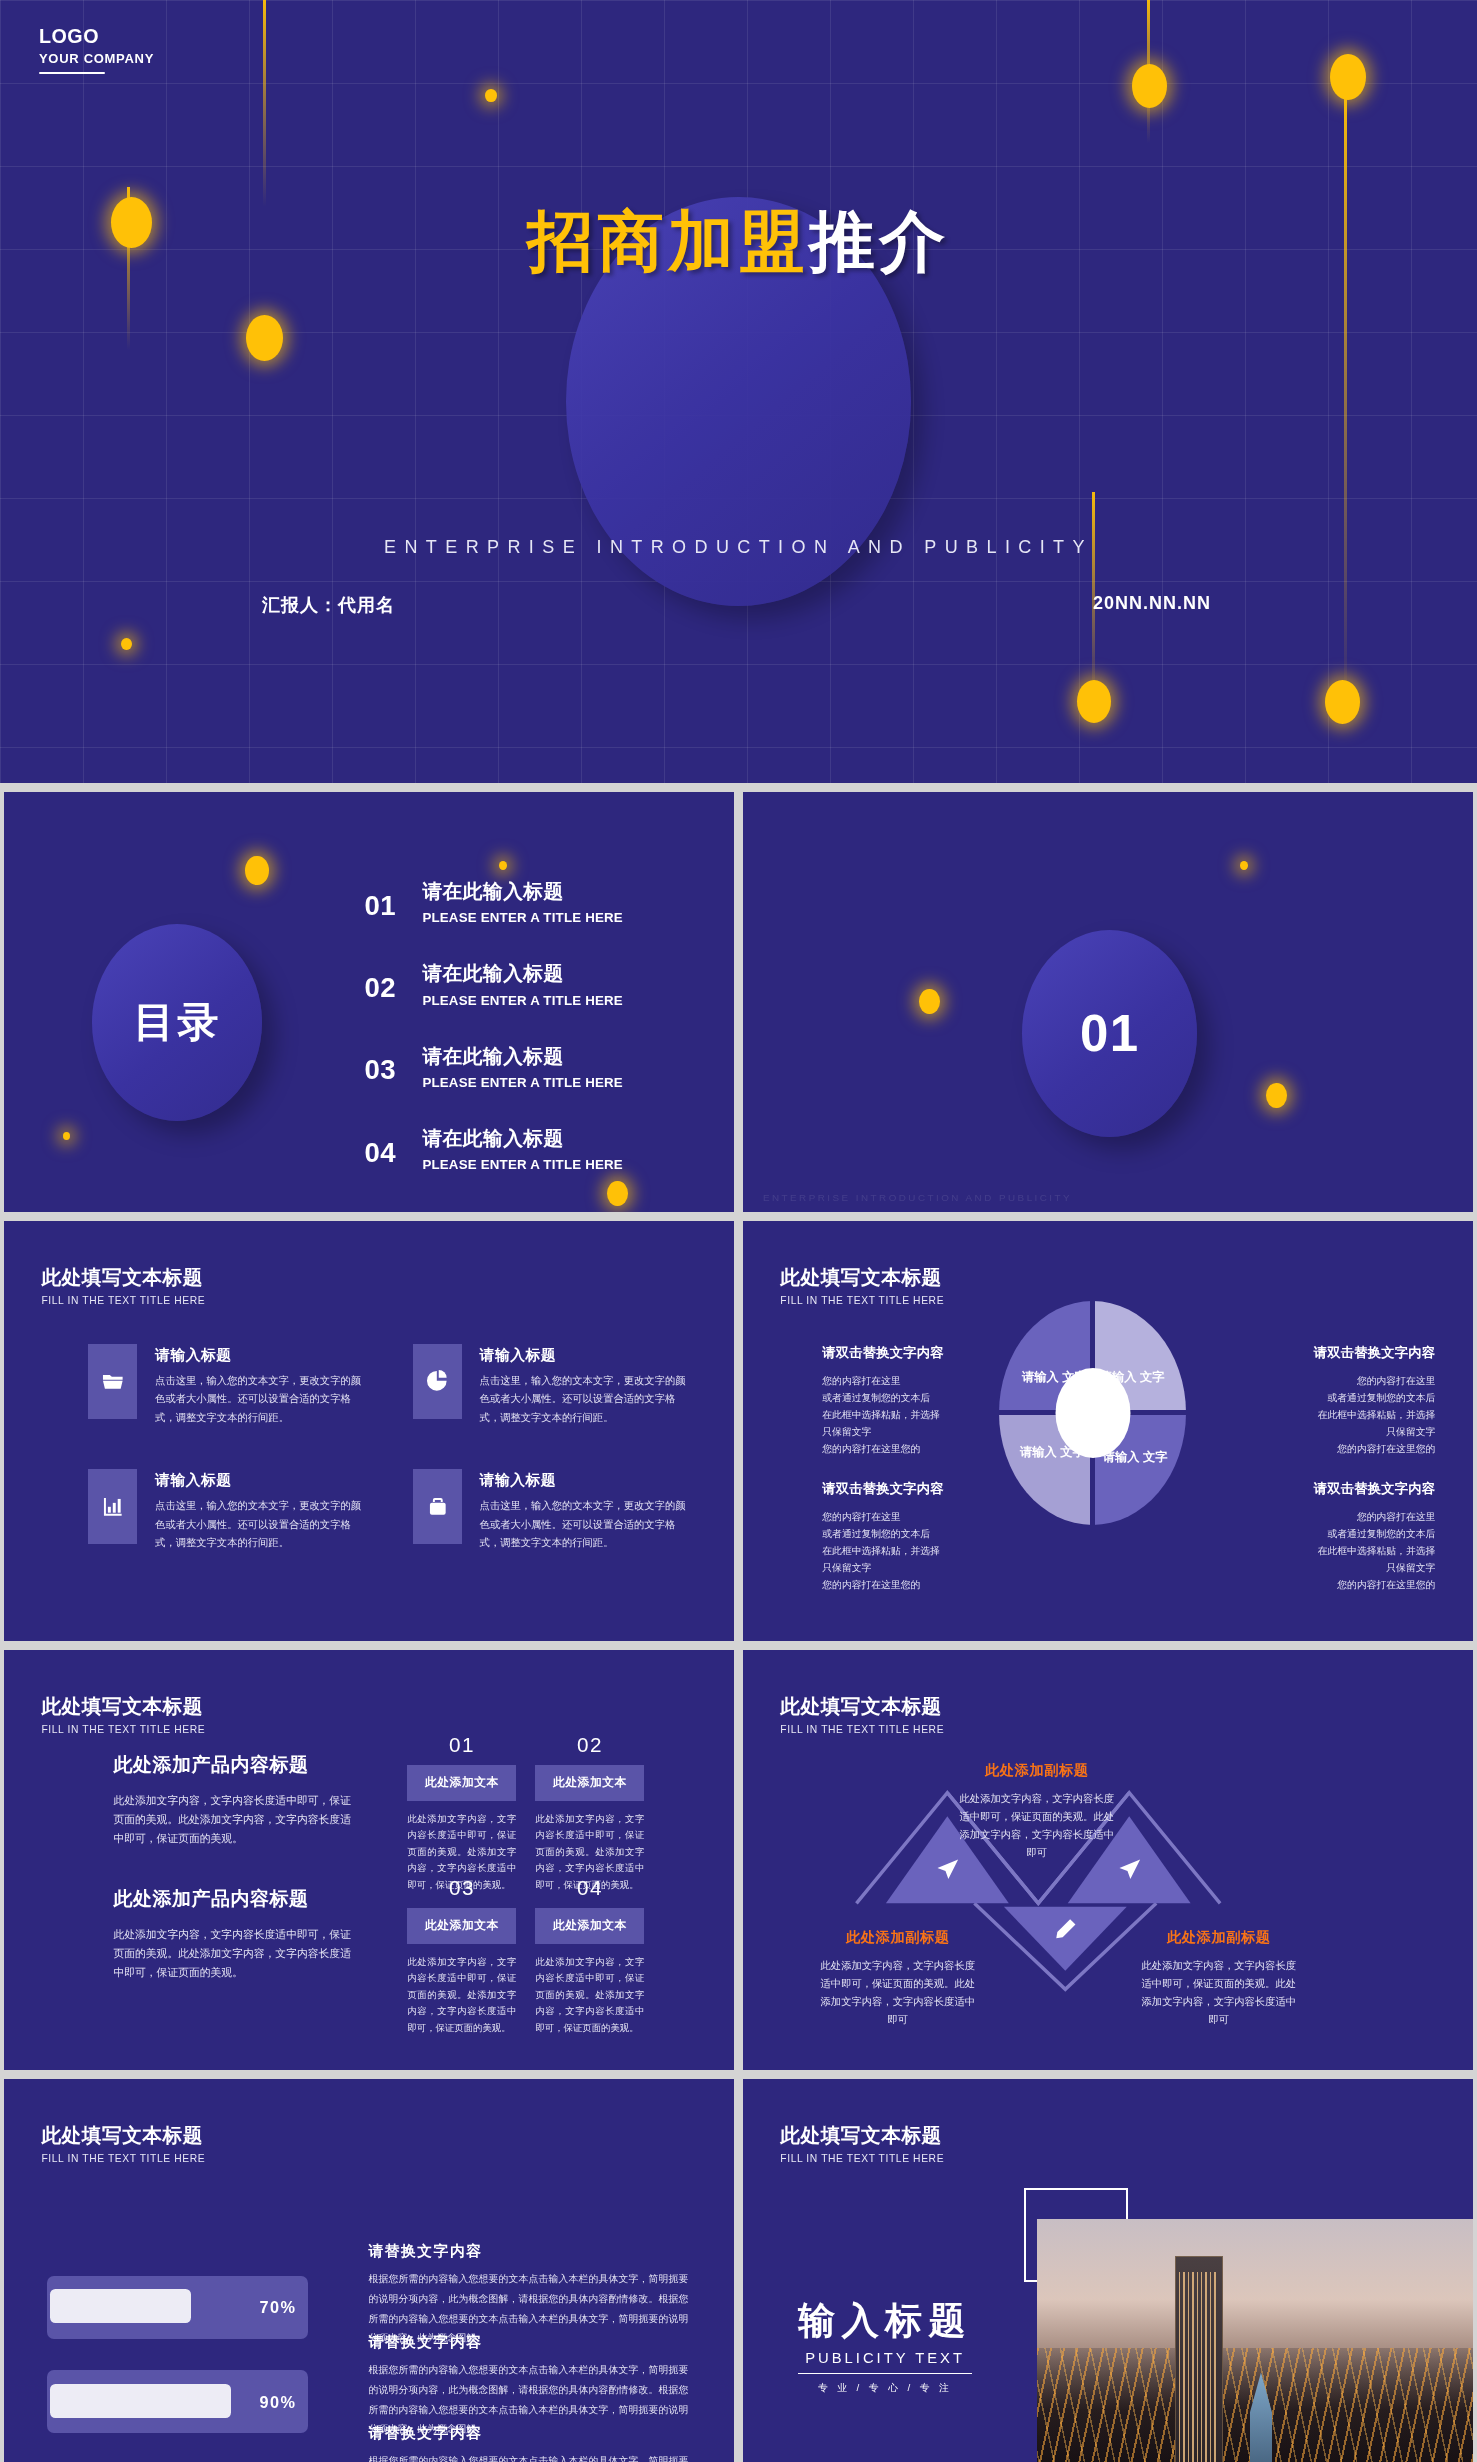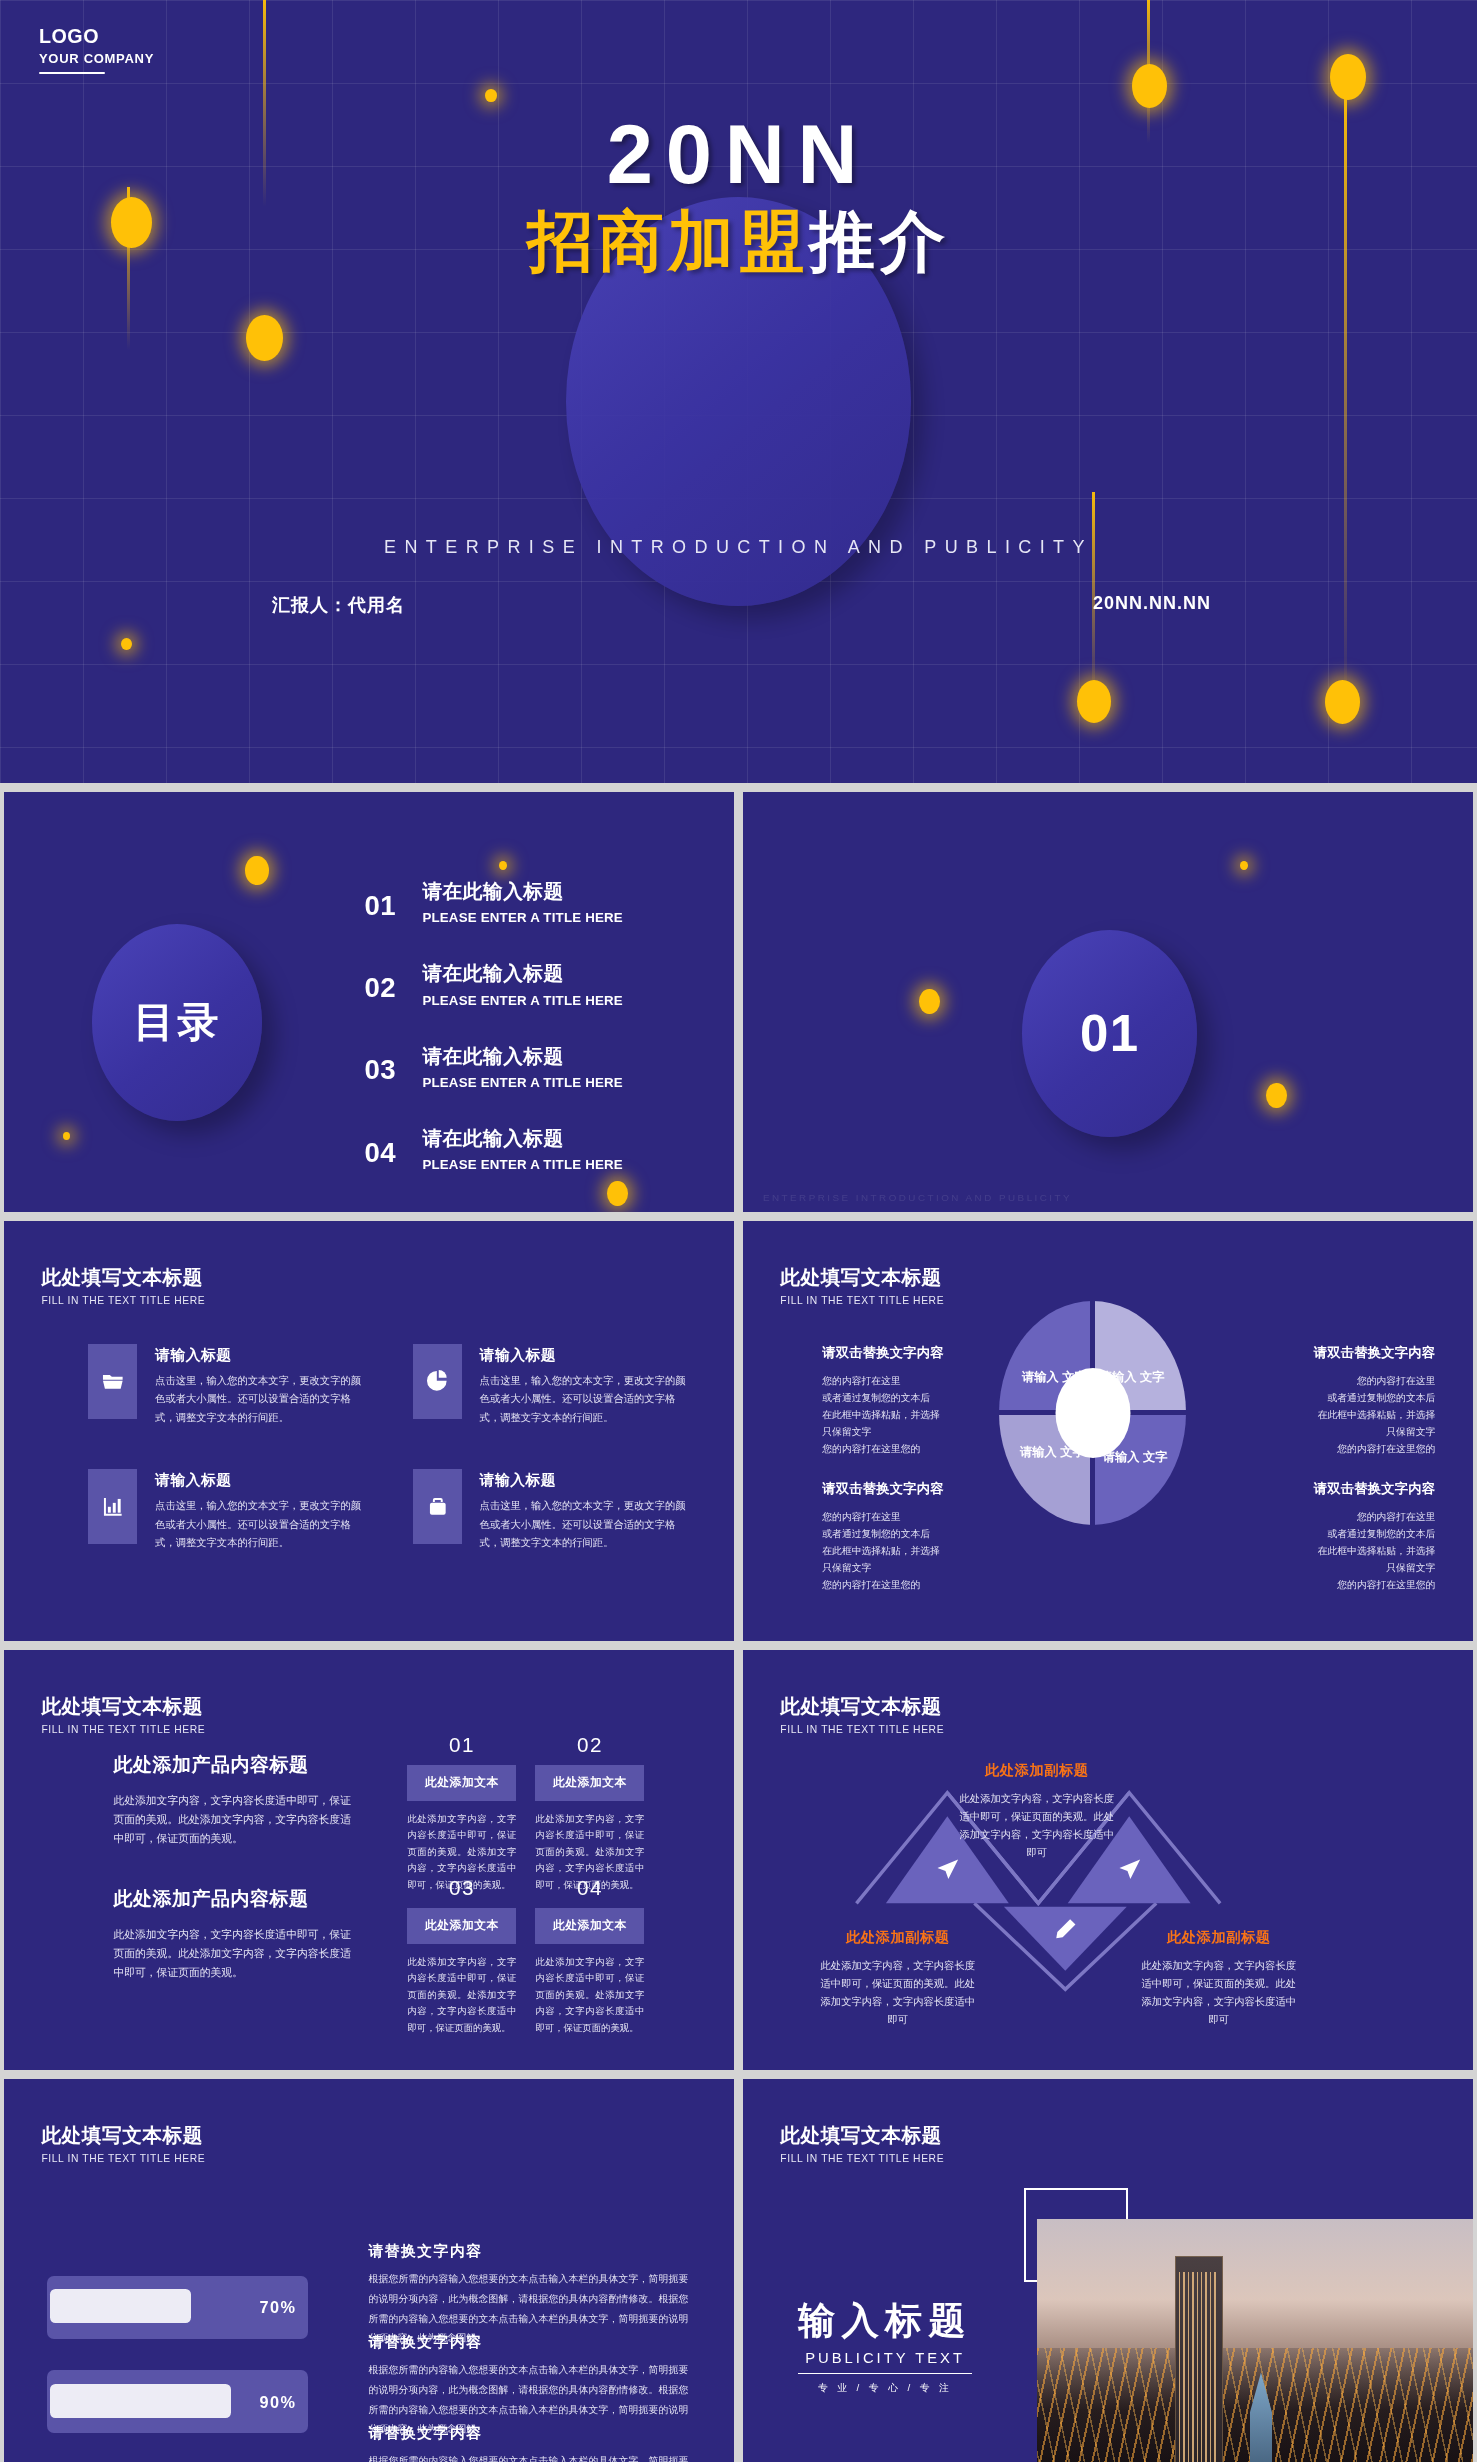--- a/index.html
+++ b/index.html
@@ -66,21 +66,21 @@
     font-size:66px; font-weight:bold; letter-spacing:4.4px;
     text-shadow:3.4px 3.4px 4.4px rgba(0,0,0,.33);
   }
   .t-main .y{ color:#ffc107; }
   .t-main .w{ color:#ffffff; }
   .t-eng{
     position:absolute; left:0; right:0; top:537px; text-align:center;
     color:#e6e6f5; font-size:18px; letter-spacing:8.4px;
   }
   .t-meta{ position:absolute; top:593px; color:#fff; font-size:18px; font-weight:bold; letter-spacing:1px;}
-  .t-meta.left{ left:272px; }
+  .t-meta.left{ left:262px; }
   .t-meta.right{ right:266px; }
 
   
   .hdr{ position:absolute; left:37px; top:43px; color:#fff; }
   .hdr .cn{ font-size:19.7px; font-weight:bold; letter-spacing:0.5px; }
   .hdr .en{ font-size:10.3px; letter-spacing:0.6px; margin-top:4.4px; color:#e8e8f6; }
 
   
   .toc-circle{
     position:absolute; left:88px; top:132px; width:170px; height:197px;
@@ -219,21 +219,20 @@
     <div class="dot" style="left:246px; top:315px; width:37px; height:46px;"></div>
     <div class="dot" style="left:485px; top:89px; width:11.8px; height:12.8px;"></div>
     <div class="dot" style="left:1132px; top:64px; width:35px; height:44px;"></div>
     <div class="dot" style="left:1330px; top:54px; width:36px; height:46px;"></div>
     <div class="dot" style="left:1077px; top:680px; width:34px; height:43px;"></div>
     <div class="dot" style="left:1325px; top:680px; width:35px; height:44px;"></div>
     <div class="dot" style="left:121px; top:638px; width:10.8px; height:11.8px;"></div>
 
     <div class="blob" style="left:566px; top:197px; width:345px; height:409px; opacity:.92;"></div>
 
-    <div class="t-year">20NN</div>
     <div class="t-main">
       <span class="y">招商加盟</span><span class="w">推介</span>
     </div>
     <div class="t-eng">ENTERPRISE INTRODUCTION AND PUBLICITY</div>
     <div class="t-meta left">汇报人：代用名</div>
     <div class="t-meta right">20NN.NN.NN</div>
   </section>
 
   <section class="slide">
     <div class="dot" style="left:241px; top:64px; width:23.6px; height:29.5px;"></div>

